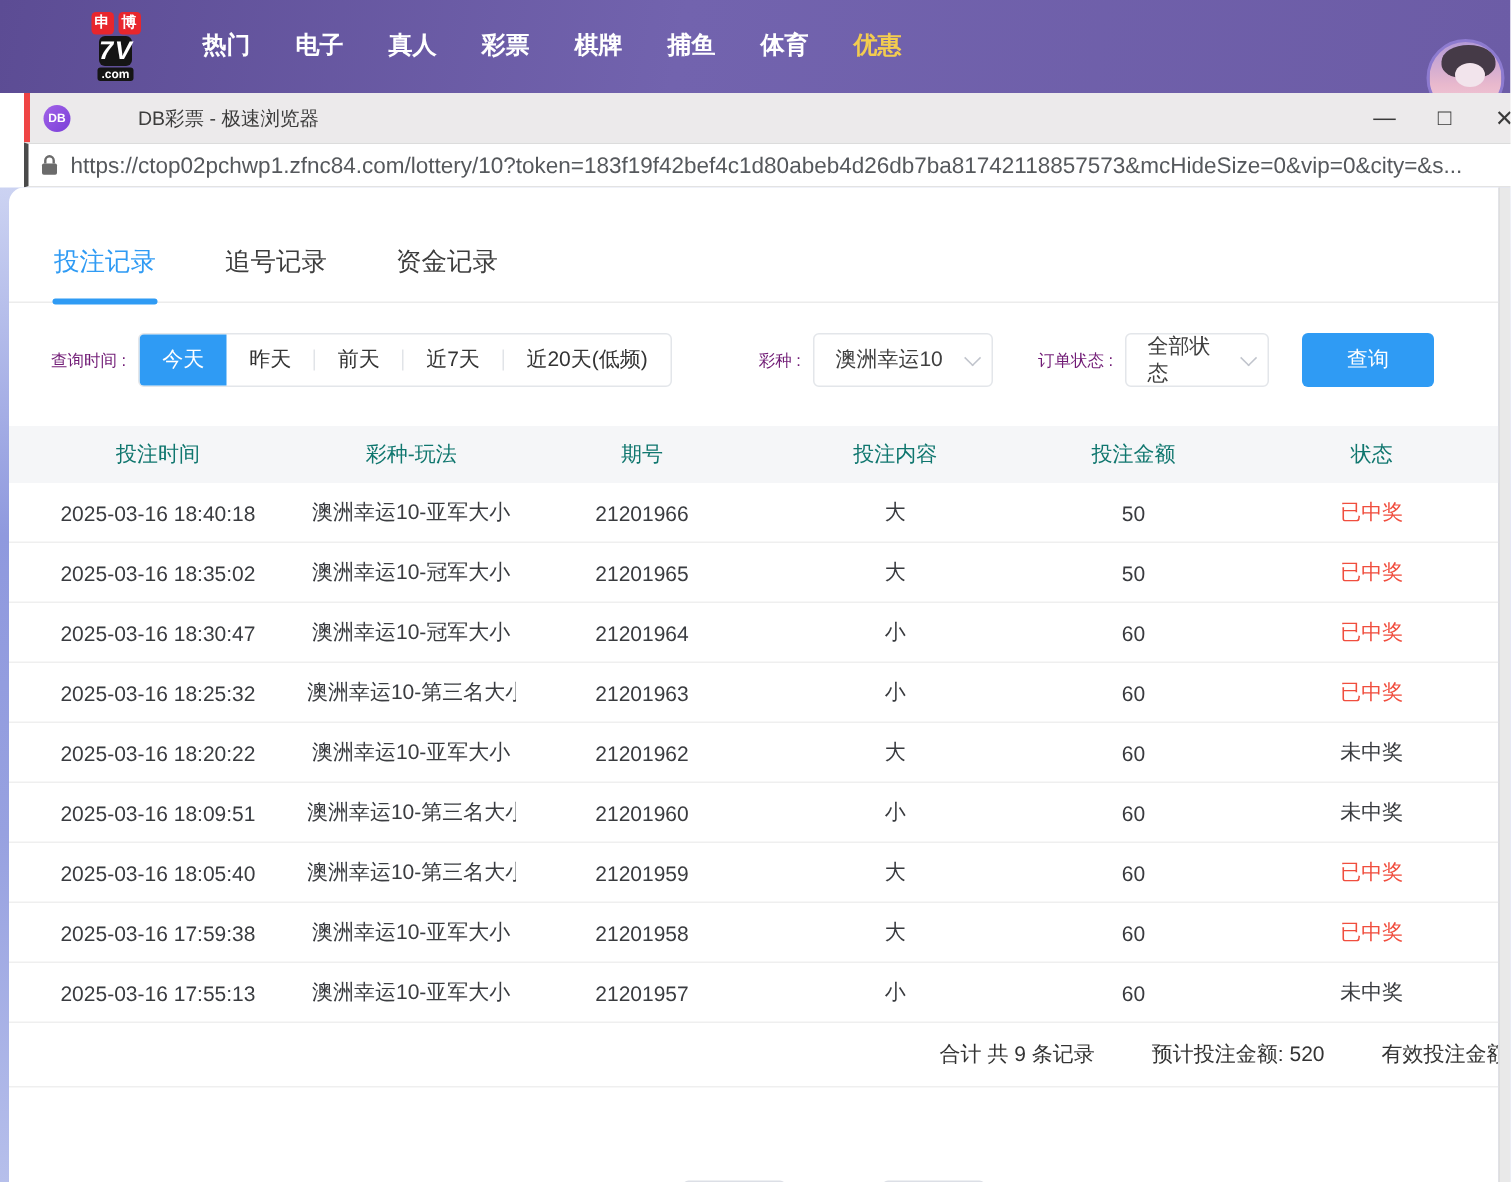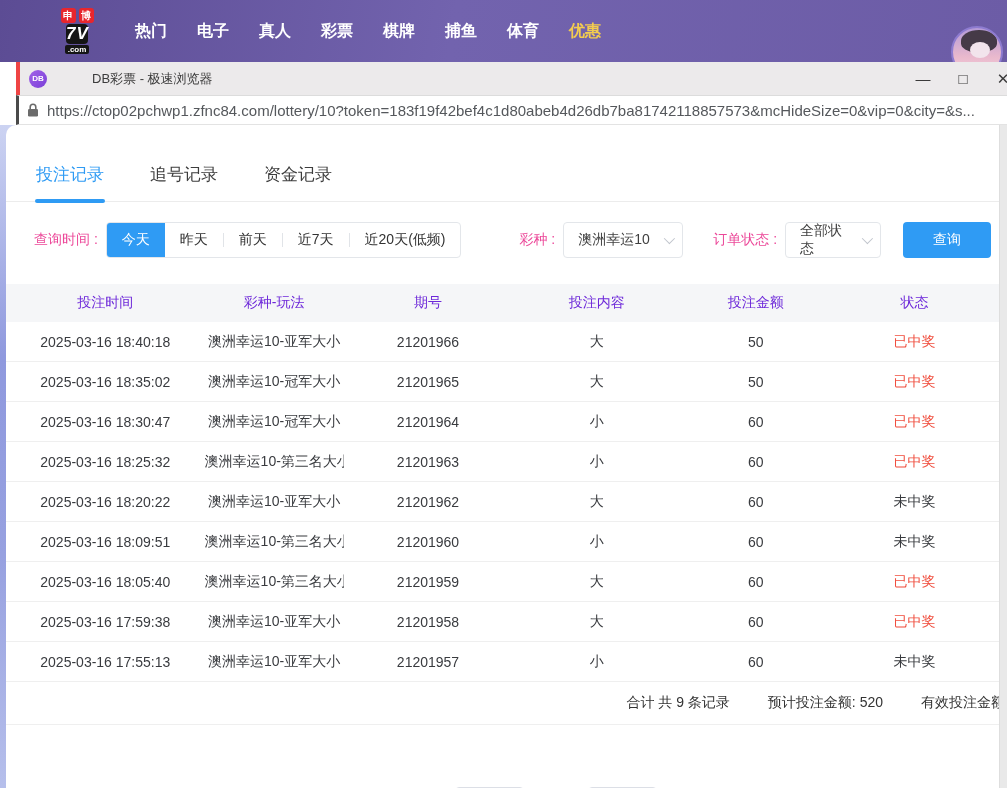--- a/index.html
+++ b/index.html
@@ -58,42 +58,42 @@
 
   
   .tabs { display:flex; gap:46px; padding:18px 0 0 30px; border-bottom:1px solid #ececec; }
   .tab { font-size:17px; color:#3d3d3d; padding-bottom:15px; position:relative; cursor:pointer;margin-top:20px; }
   .tab.active { color:var(--accent); }
   .tab.active::after { content:""; position:absolute; left:50%; transform:translateX(-50%);
     bottom:-2px; width:70px; height:4px; border-radius:3px; background:var(--accent); }
 
   
   .filters { display:flex; align-items:center; margin:20px 0 0 28px; height:36px; }
-  .f-label { font-size:14px; color:#ec4899; margin-right:8px; white-space:nowrap;text-align:center; }
+  .f-label { font-size:11px; color:#701a75; margin-right:8px; white-space:nowrap;text-align:center; }
   .time-group { display:flex; align-items:center; border:1px solid #e3e6ea; border-radius:4px;
     height:36px; overflow:hidden; background:#fff; }
   .time-opt { border:none; background:transparent; font-size:14px; color:#333; height:44px;
     padding:0 15px; cursor:pointer; font-family:inherit; white-space:nowrap; }
   .time-opt.active { background:var(--accent); color:#fff; border-radius:4px; }
   .tg-divider { width:1px; height:14px; background:#e1e4e8; }
   .dropdown { display:flex; align-items:center; justify-content:space-between;
     border:1px solid #e3e6ea; border-radius:4px; height:36px; padding:0 10px 0 14px;
     font-size:14px; color:#3f3f3f; cursor:pointer; background:#fff; }
   .dd-lottery { width:120px; margin-right:30px; }
   .dd-status  { width:96px;  margin-right:22px;gap:18px; }
   .chevron { width:8px; height:8px; border-right:1.5px solid #c0c4cc; border-bottom:1.5px solid #c0c4cc;
     transform:rotate(45deg) translateY(-2px); flex:0 0 auto; }
   .lbl-lottery { margin-left:58px; }
   .search-btn { width:88px; height:36px; background:var(--accent); color:#fff; font-size:14px;
     border:none; border-radius:4px; cursor:pointer; font-family:inherit; }
 
   
   .btable { margin-top:26px; }
   .thead { display:flex; align-items:center; height:38px; background:#f5f6f8; }
-  .thead .cell { font-size:14px; color:#6d28d9; }
+  .thead .cell { font-size:14px; color:#0f766e; }
   .trow { display:flex; align-items:center; height:40px; border-bottom:1px solid #efefef; }
   .trow .cell { font-size:14px; color:#393b3f; }
   .cell { text-align:center; overflow:hidden; white-space:nowrap; }
   .c1 { width:20%; } .c2 { width:14%; } .c3 { width:17%; }
   .c4 { width:17%; } .c5 { width:15%; } .c6 { width:17%; }
   .cell.won { color:var(--win); }
 
   .summary { display:flex; justify-content:flex-end; align-items:center; gap:38px; height:43px;
     border-bottom:1px solid #efefef; font-size:14px; color:#333; overflow:hidden; }
   .summary .sum-valid { margin-right:-6px; white-space:nowrap; }

